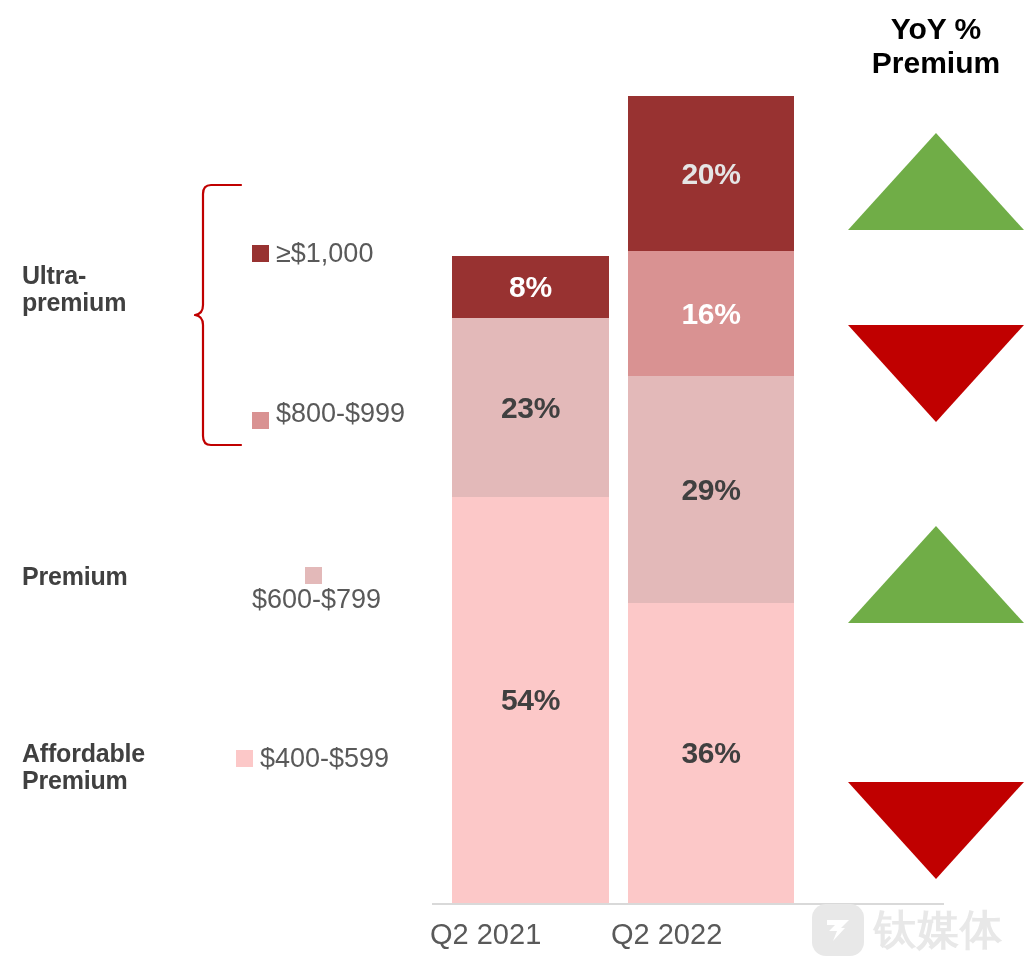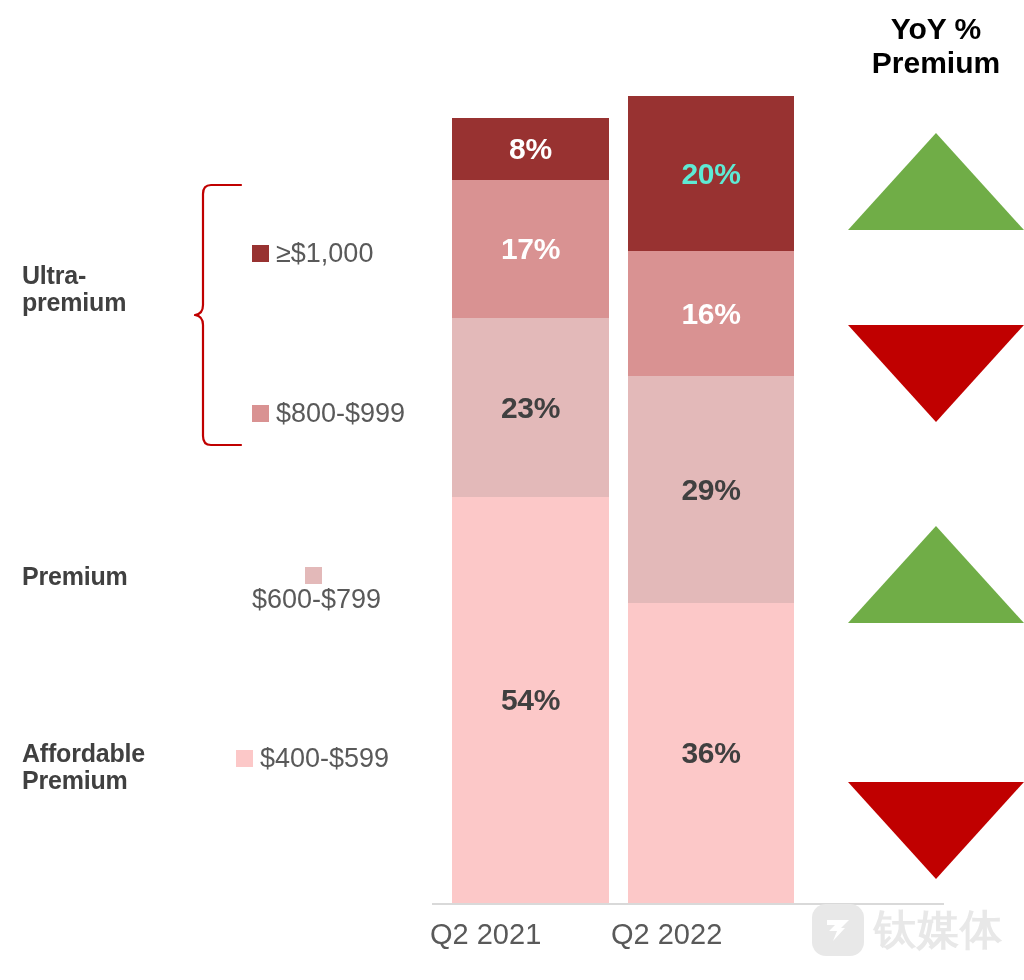--- a/index.html
+++ b/index.html
@@ -50,21 +50,21 @@
     height: 17px;
     margin-right: 7px;
     flex: 0 0 auto;
   }
   .legend-text {
     color: #595959;
     font-size: 27px;
     letter-spacing: 0px;
   }
   #legend-0 { left: 252px; top: 238px; justify-content: center; }
-  #legend-1 { left: 252px; top: 398px; }
+  #legend-1 { left: 252px; top: 398px; align-items: flex-end; }
   #legend-2 { left: 252px; top: 567px; flex-direction: column; }
   #legend-3 { left: 236px; top: 743px; }
 
   
   #axis-line {
     position: absolute;
     left: 432px;
     top: 903px;
     width: 512px;
     height: 2px;
@@ -188,34 +188,31 @@
     <span class="legend-swatch" style="background:#fcc8c8"></span>
     <span class="legend-text">$400-$599</span>
   </div>
 
   <div id="axis-line"></div>
 
   <div class="bar" id="bar-2021">
     <div class="seg" style="height:62px;background:#983231">
       <span class="seg-label" style="color:#ffffff">8%</span>
     </div>
-    <div class="seg" style="height:138px;background:#d99292">
-      <span class="seg-label" style="color:#ffffff">17%</span>
-    </div>
     <div class="seg" style="height:179px;background:#e3b9b9">
       <span class="seg-label" style="color:#404040">23%</span>
     </div>
     <div class="seg" style="height:406px;background:#fcc8c8">
       <span class="seg-label" style="color:#404040">54%</span>
     </div>
   </div>
 
   <div class="bar" id="bar-2022">
     <div class="seg" style="height:155px;background:#983231">
-      <span class="seg-label" style="color:#5eead4">20%</span>
+      <span class="seg-label" style="color:#e5e5e5">20%</span>
     </div>
     <div class="seg" style="height:125px;background:#d99292">
       <span class="seg-label" style="color:#ffffff">16%</span>
     </div>
     <div class="seg" style="height:227px;background:#e3b9b9">
       <span class="seg-label" style="color:#404040">29%</span>
     </div>
     <div class="seg" style="height:300px;background:#fcc8c8">
       <span class="seg-label" style="color:#404040">36%</span>
     </div>

